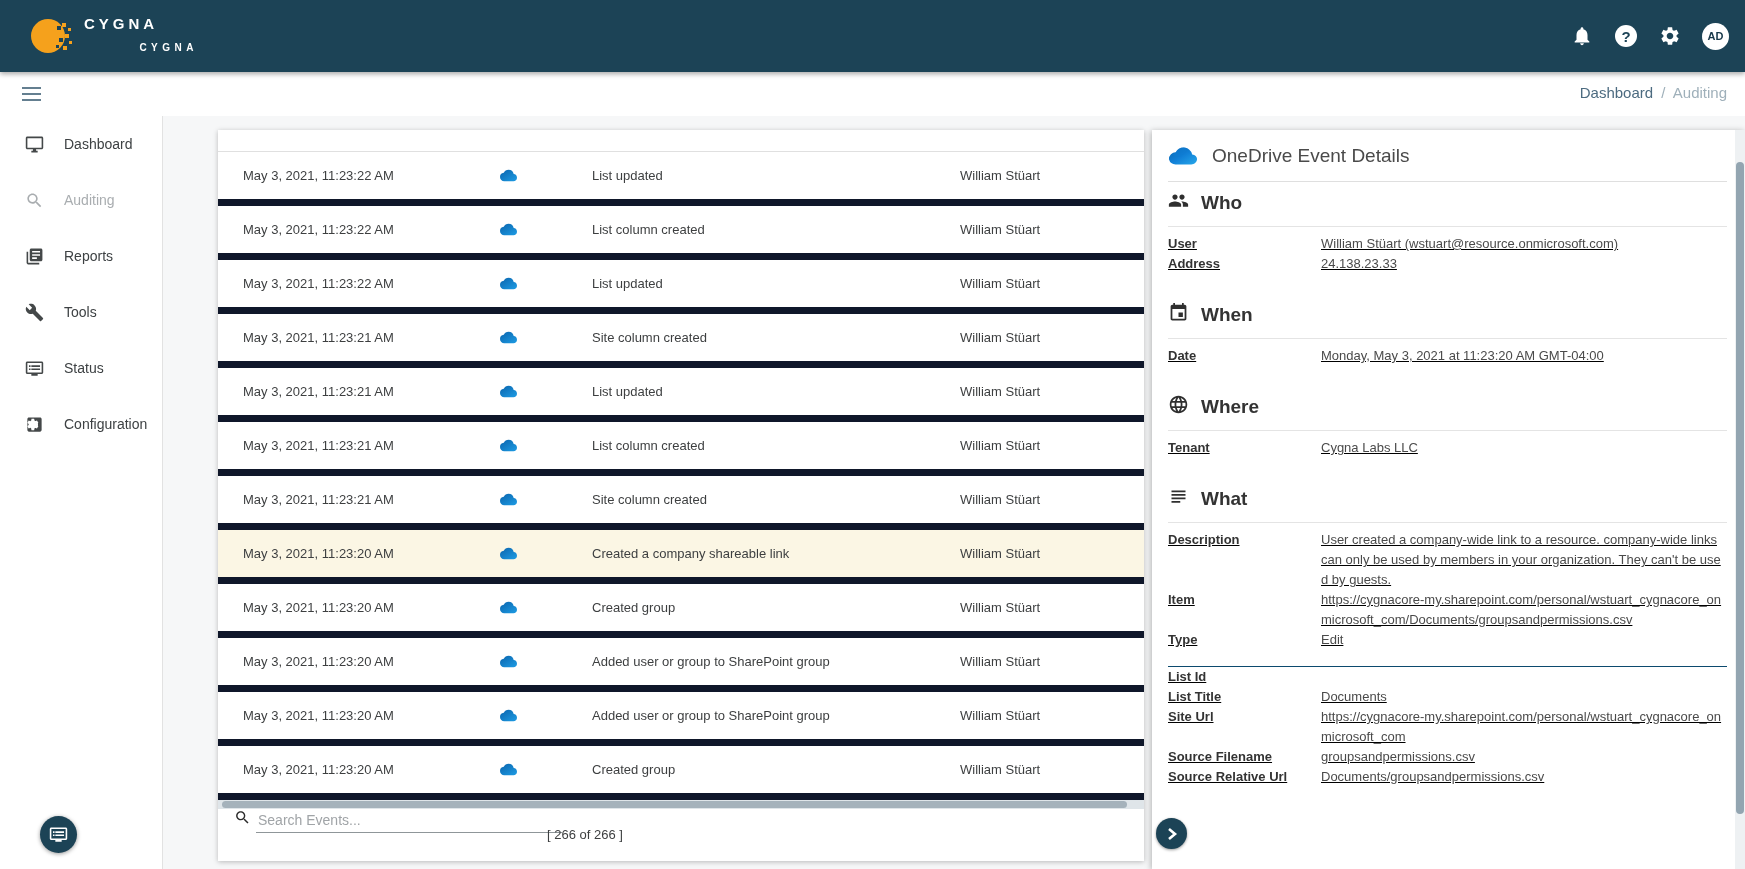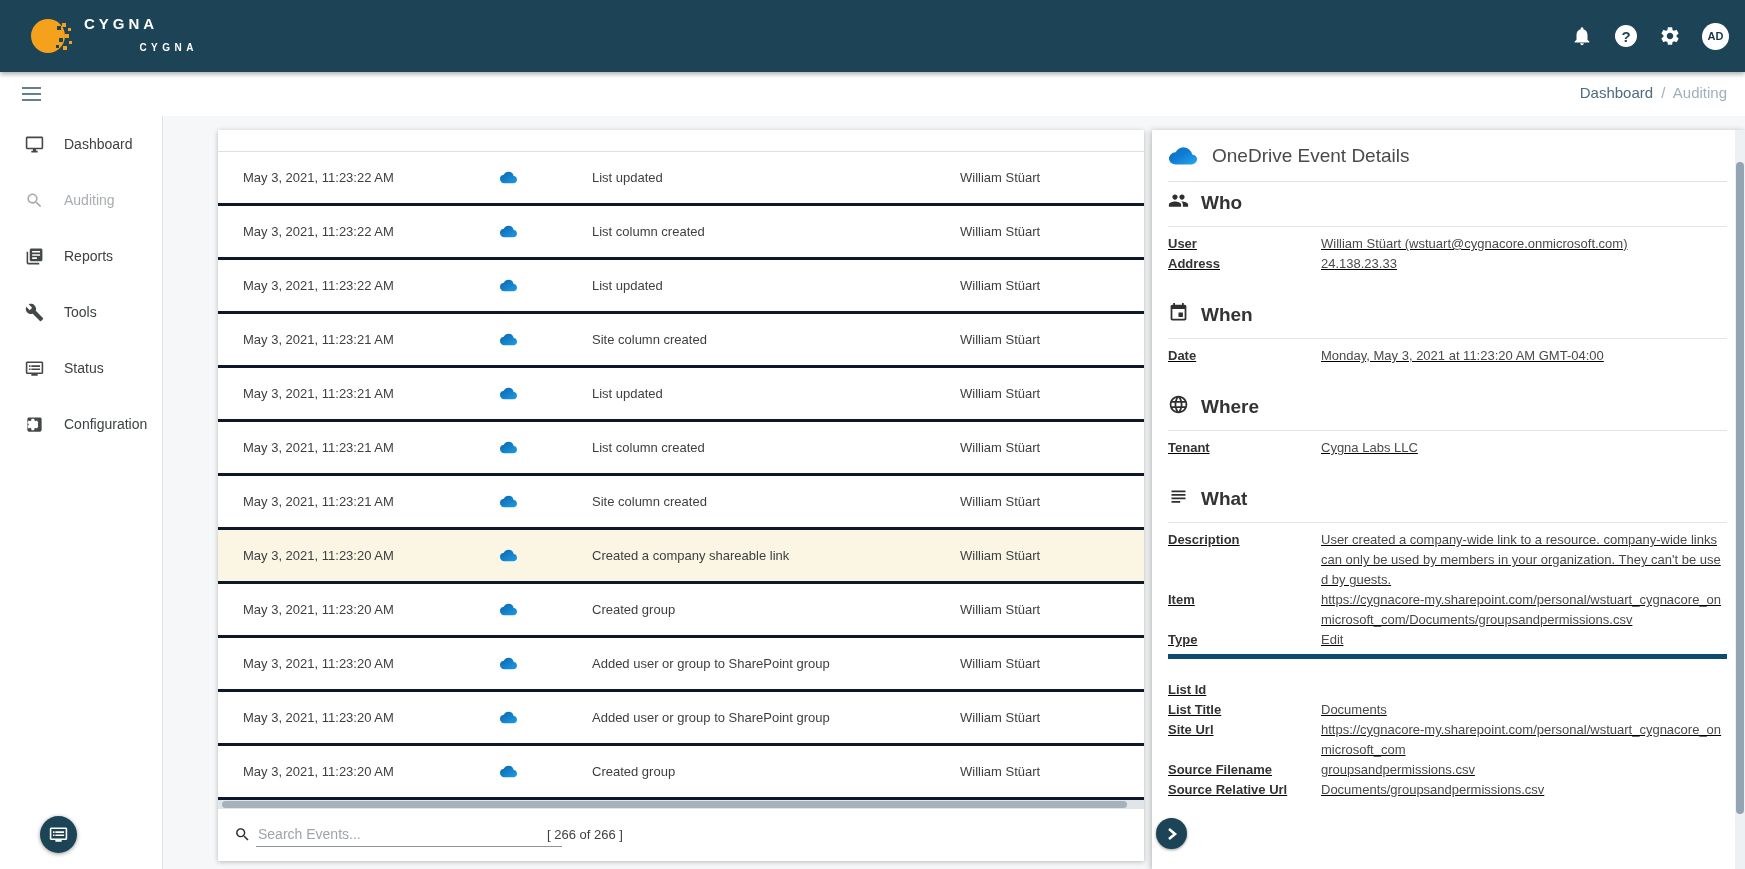--- a/index.html
+++ b/index.html
@@ -49,32 +49,32 @@
   .sb-icon svg { width:19px; height:19px; fill:#444849; }
   .sb-label { font-size:14px; color:#3d4143; }
   .sb-item.active .sb-label { color:#a9adb0; }
   .sb-item.active .sb-icon svg { fill:#a9adb0; }
 
   
   .main-card { position:absolute; left:218px; top:130px; width:926px; height:731px;
     background:#fff; box-shadow:0 1px 5px rgba(0,0,0,.25); z-index:5; }
   .partial-row { height:22px; border-bottom:1px solid #e0e0e0; }
   .evt-row { display:grid; grid-template-columns:245px 90px 368px 1fr;
-    align-items:center; height:54px; border-bottom:3px solid #0f172a;
+    align-items:center; height:54px; border-bottom:7px solid #0f172a;
     font-size:13px; color:#3d3f40; cursor:pointer; background:#fff; }
   .evt-row.highlight { background:#fbf6e4; }
   .cell-date { padding-left:25px; }
   .cell-icon { display:flex; justify-content:center; }
   .cell-icon svg { width:17px; height:17px; }
   .cell-event { padding-left:39px; }
   .cell-user { padding-left:39px; white-space:nowrap; overflow:hidden; }
   .hscrollbar { height:9px; background:#dfe5e9; position:relative; cursor:pointer; }
   .hscroll-thumb { position:absolute; left:4px; top:1px; width:905px; height:7px;
     border-radius:4px; background:#a5b2bb; }
-  .search-strip { height:52px; display:flex; align-items:center; position:relative; }
+  .search-strip { height:52px; display:flex; align-items:flex-start; position:relative; }
   .search-icon-box { margin-left:16px; width:18px; height:18px; }
   .search-icon-box svg { width:17px; height:17px; fill:#2a2a2a; }
   .search-input { margin-left:4px; width:306px; border:none; outline:none;
     border-bottom:1px solid #8f9699; font-size:14px; color:#3d3f40;
     padding:3px 2px 4px 2px; background:transparent;
     font-family:"Liberation Sans","DejaVu Sans",sans-serif; }
   .search-input::placeholder { color:#a0a4a7; }
   .search-count { position:absolute; left:329px; top:18px; font-size:13px; color:#3d3f40; }
 
   
@@ -89,21 +89,21 @@
   .section { margin-top:33px; }
   .section:first-of-type { margin-top:13px; }
   .section-head { display:flex; align-items:center; height:32px;
     border-bottom:1px solid #e4e4e4; padding-bottom:16px; }
   .section-head svg { width:21px; height:21px; fill:#2f2f2f; }
   .section-title { margin-left:12px; font-size:19px; font-weight:700; color:#333; }
   .detail-rows { padding-top:7px; }
   .detail-row { display:flex; font-size:13px; line-height:20px;text-decoration:underline; }
   .d-label { width:153px; flex:none; font-weight:700; color:#333; }
   .d-value { flex:1; color:#4a4a4a; word-break:break-all; }
-  .rows-divider { border-top:5px solid #0c4a6e; margin-top:4px; padding-top:21px; }
+  .rows-divider { border-top:1px solid #0c4a6e; margin-top:16px; padding-top:0; }
   .vscrollbar { position:absolute; right:0; top:0; width:10px; height:739px;
     background:#eef1f3; cursor:pointer; }
   .vscroll-thumb { position:absolute; left:1px; top:32px; width:8px; height:652px;
     border-radius:4px; background:#93a5b1; }
   .panel-next-btn { position:absolute; left:4px; bottom:20px; width:31px; height:31px;
     border-radius:50%; background:#1c4356; border:none; cursor:pointer;
     display:flex; align-items:center; justify-content:center;
     box-shadow:0 1px 3px rgba(0,0,0,.4); }
   .panel-next-btn svg { width:14px; height:14px; stroke:#fff; stroke-width:2.6;
     fill:none; }
@@ -465,21 +465,21 @@
   <div class="section">
     <div class="section-head">
       <span class="sec-icon"><svg viewBox="0 0 24 24" style="width: 21px; height: 21px; fill: rgb(47, 47, 47);">
                 <path d="M16 11c1.66 0 2.99-1.34 2.99-3S17.66 5 16 5c-1.66 0-3 1.34-3 3s1.34 3 3 3zm-8 0c1.66 0 2.99-1.34 2.99-3S9.66 5 8 5C6.34 5 5 6.34 5 8s1.34 3 3 3zm0 2c-2.33 0-7 1.17-7 3.5V19h14v-2.5c0-2.33-4.67-3.5-7-3.5zm8 0c-.29 0-.62.02-.97.05 1.16.84 1.97 1.97 1.97 3.45V19h6v-2.5c0-2.33-4.67-3.5-7-3.5z"></path>
               </svg></span>
       <span class="section-title">Who</span>
     </div>
     <div class="detail-rows rows1">
   <div class="detail-row">
     <span class="d-label">User</span>
-    <span class="d-value">William Stüart (wstuart@cygnacore.onmicrosoft.com)</span>
+    <span class="d-value">William Stüart (wstuart@resource.onmicrosoft.com)</span>
   </div>
 
   <div class="detail-row">
     <span class="d-label">Address</span>
     <span class="d-value">24.138.23.33</span>
   </div>
 </div>
 
   </div>
 

